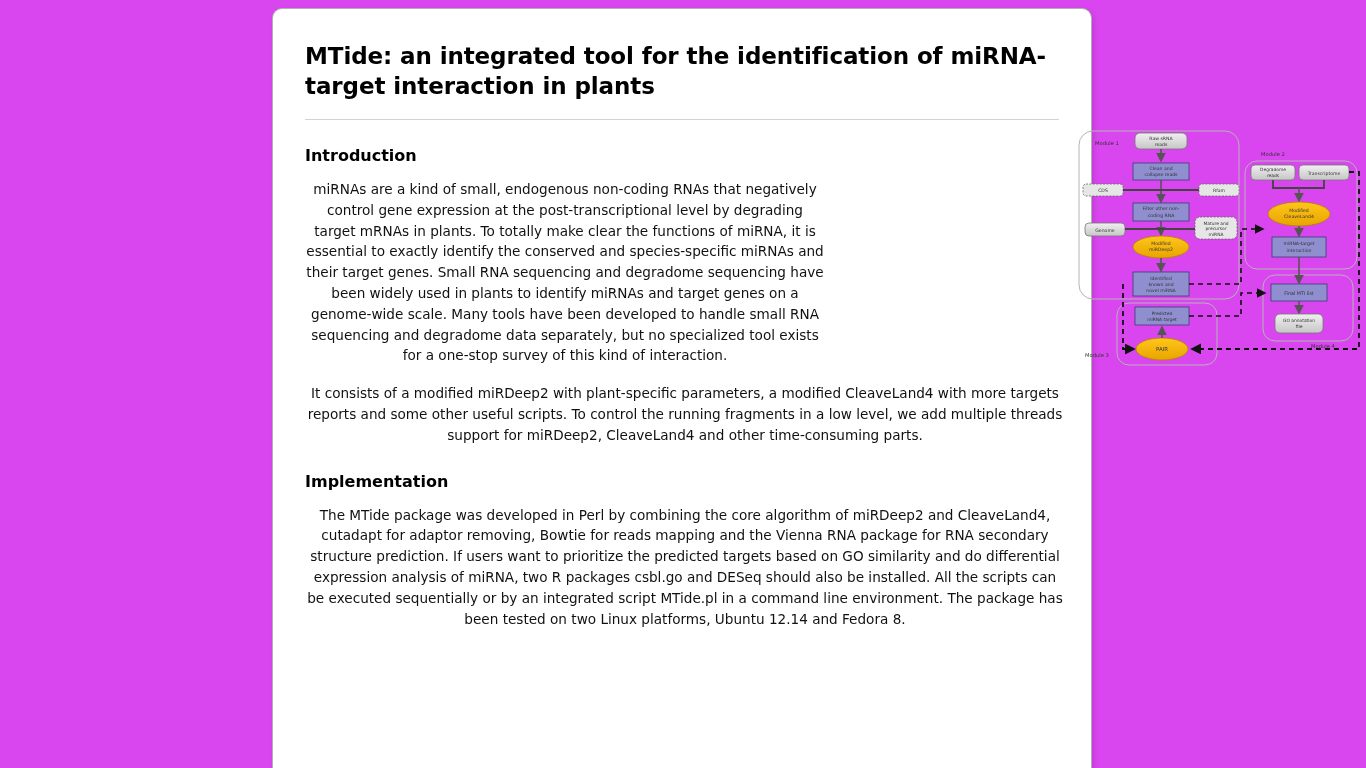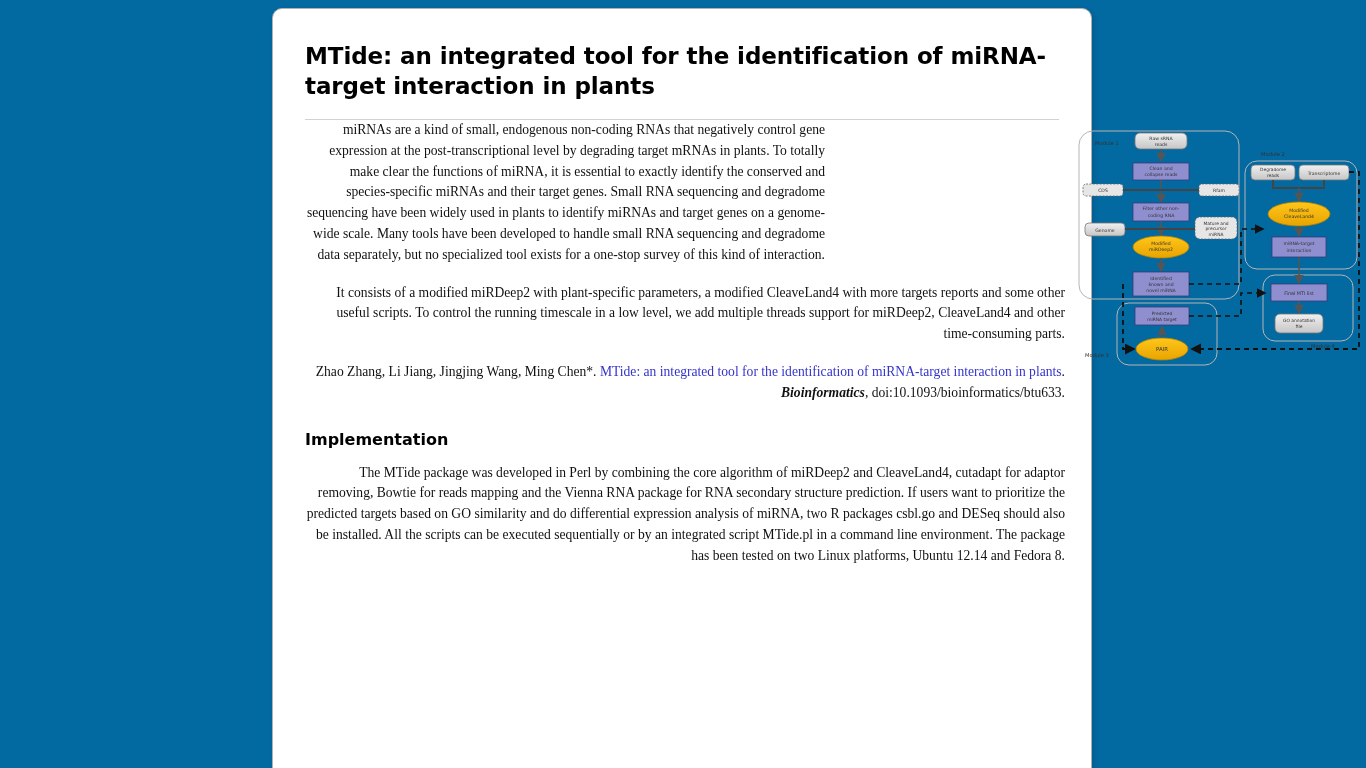--- a/index.html
+++ b/index.html
@@ -7,21 +7,21 @@
     margin: 0; padding: 0;
     width: 1366px; height: 768px;
     background: #f2f2f2;
     font-family: "DejaVu Sans", sans-serif;
     overflow: hidden;
   }
   #page-root {
     position: relative;
     width: 1366px;
     height: 768px;
-    background: #0369a1;
+    background: #d946ef;
   }
   .card {
     position: absolute;
     left: 272px;
     top: 8px;
     width: 820px;
     min-height: 780px;
     background: #ffffff;
     border: 1px solid #b0b0b0;
     border-radius: 10px;
@@ -45,22 +45,21 @@
     font-size: 16px;
     font-weight: bold;
     color: #000;
     margin: 26px 0 14px 6px;
   }
   .para {
     font-size: 13.6px;
     line-height: 20.8px;
     color: #111;
     margin: 0 0 17px 6px;
-    text-align: right;
-    font-family: Liberation Serif, serif;
+    text-align: center;
   }
   .para.narrow { width: 520px; }
   .link { color: #3333cc; text-decoration: none; }
   .journal { font-weight: bold; font-style: italic; }
 
   
   .figure {
     position: absolute;
     left: 800px;
     top: 114px;
@@ -187,23 +186,23 @@
         <text class="fx-label" x="89" y="228" font-size="5.4" text-anchor="middle" fill="#3a2a00">PAIR</text>
         <line x1="89" y1="215" x2="89" y2="204" stroke="#555" stroke-width="1.6" marker-end="url(#ah)"></line>
 
         <path d="M116,161 L168,161 L168,106 L190,106" fill="none" stroke="#111" stroke-width="1.6" stroke-dasharray="5,4" marker-end="url(#ahd)"></path>
         <path d="M116,193 L168,193 L168,170 L192,170" fill="none" stroke="#111" stroke-width="1.6" stroke-dasharray="5,4" marker-end="url(#ahd)"></path>
         <path d="M50,161 L50,226 L61,226" fill="none" stroke="#111" stroke-width="1.8" stroke-dasharray="5,4" marker-end="url(#ahd)"></path>
         <path d="M276,49 L286,49 L286,226 L119,226" fill="none" stroke="#111" stroke-width="1.8" stroke-dasharray="5,4" marker-end="url(#ahd)"></path>
       </svg>
     </div>
 
+    <h2 class="section-heading">Introduction</h2>
 
     <p class="para narrow">miRNAs are a kind of small, endogenous non-coding RNAs that negatively control gene expression at the post-transcriptional level by degrading target mRNAs in plants. To totally make clear the functions of miRNA, it is essential to exactly identify the conserved and species-specific miRNAs and their target genes. Small RNA sequencing and degradome sequencing have been widely used in plants to identify miRNAs and target genes on a genome-wide scale. Many tools have been developed to handle small RNA sequencing and degradome data separately, but no specialized tool exists for a one-stop survey of this kind of interaction.</p>
-    <p class="para">It consists of a modified miRDeep2 with plant-specific parameters, a modified CleaveLand4 with more targets reports and some other useful scripts. To control the running timescale in a low level, we add multiple threads support for miRDeep2, CleaveLand4 and other time-consuming parts.</p>
-
-    <p class="para"><span>Zhao Zhang, Li Jiang, Jingjing Wang, Ming Chen*. </span><a class="link" href="#">MTide: an integrated tool for the identification of miRNA-target interaction in plants</a><span>. </span><span class="journal">Bioinformatics</span><span>, doi:10.1093/bioinformatics/btu633.</span></p>
+    <p class="para">It consists of a modified miRDeep2 with plant-specific parameters, a modified CleaveLand4 with more targets reports and some other useful scripts. To control the running fragments in a low level, we add multiple threads support for miRDeep2, CleaveLand4 and other time-consuming parts.</p>
+
 
     <h2 class="section-heading">Implementation</h2>
 
     <p class="para">The MTide package was developed in Perl by combining the core algorithm of miRDeep2 and CleaveLand4, cutadapt for adaptor removing, Bowtie for reads mapping and the Vienna RNA package for RNA secondary structure prediction. If users want to prioritize the predicted targets based on GO similarity and do differential expression analysis of miRNA, two R packages csbl.go and DESeq should also be installed. All the scripts can be executed sequentially or by an integrated script MTide.pl in a command line environment. The package has been tested on two Linux platforms, Ubuntu 12.14 and Fedora 8.</p>
   </div>
 </div>
 
 </body></html>

